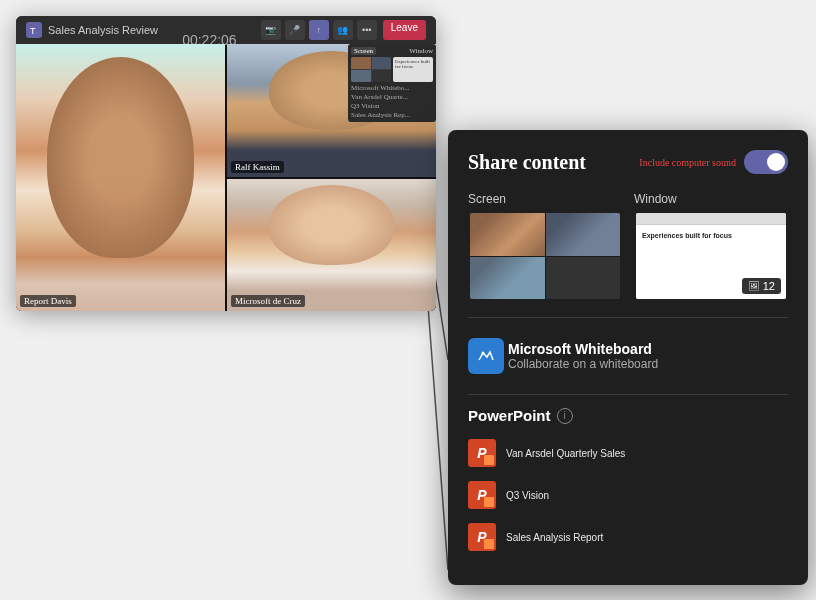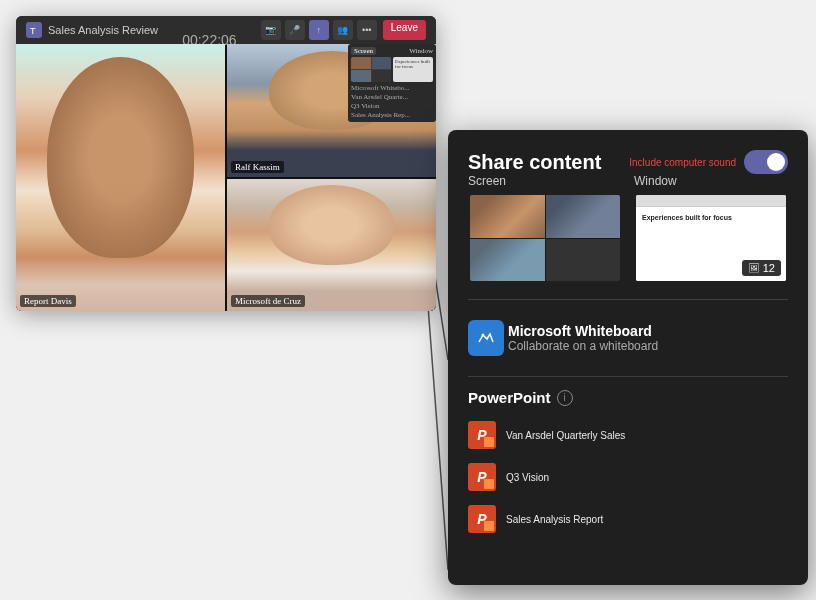--- a/index.html
+++ b/index.html
@@ -186,20 +186,22 @@
       border-radius: 8px;
       box-shadow: 0 8px 32px rgba(0,0,0,0.5);
       padding: 20px;
       overflow: hidden;
     }
 
     .share-panel-header {
       display: flex;
       align-items: flex-end;
       justify-content: space-between;
+      margin-bottom: 18px;
+      font-family: Liberation Serif, serif;
     }
     .share-title {
       color: white;
       font-size: 20px;
       font-weight: 600;
     }
     .sound-toggle-group {
       display: flex;
       align-items: center;
       gap: 8px;

